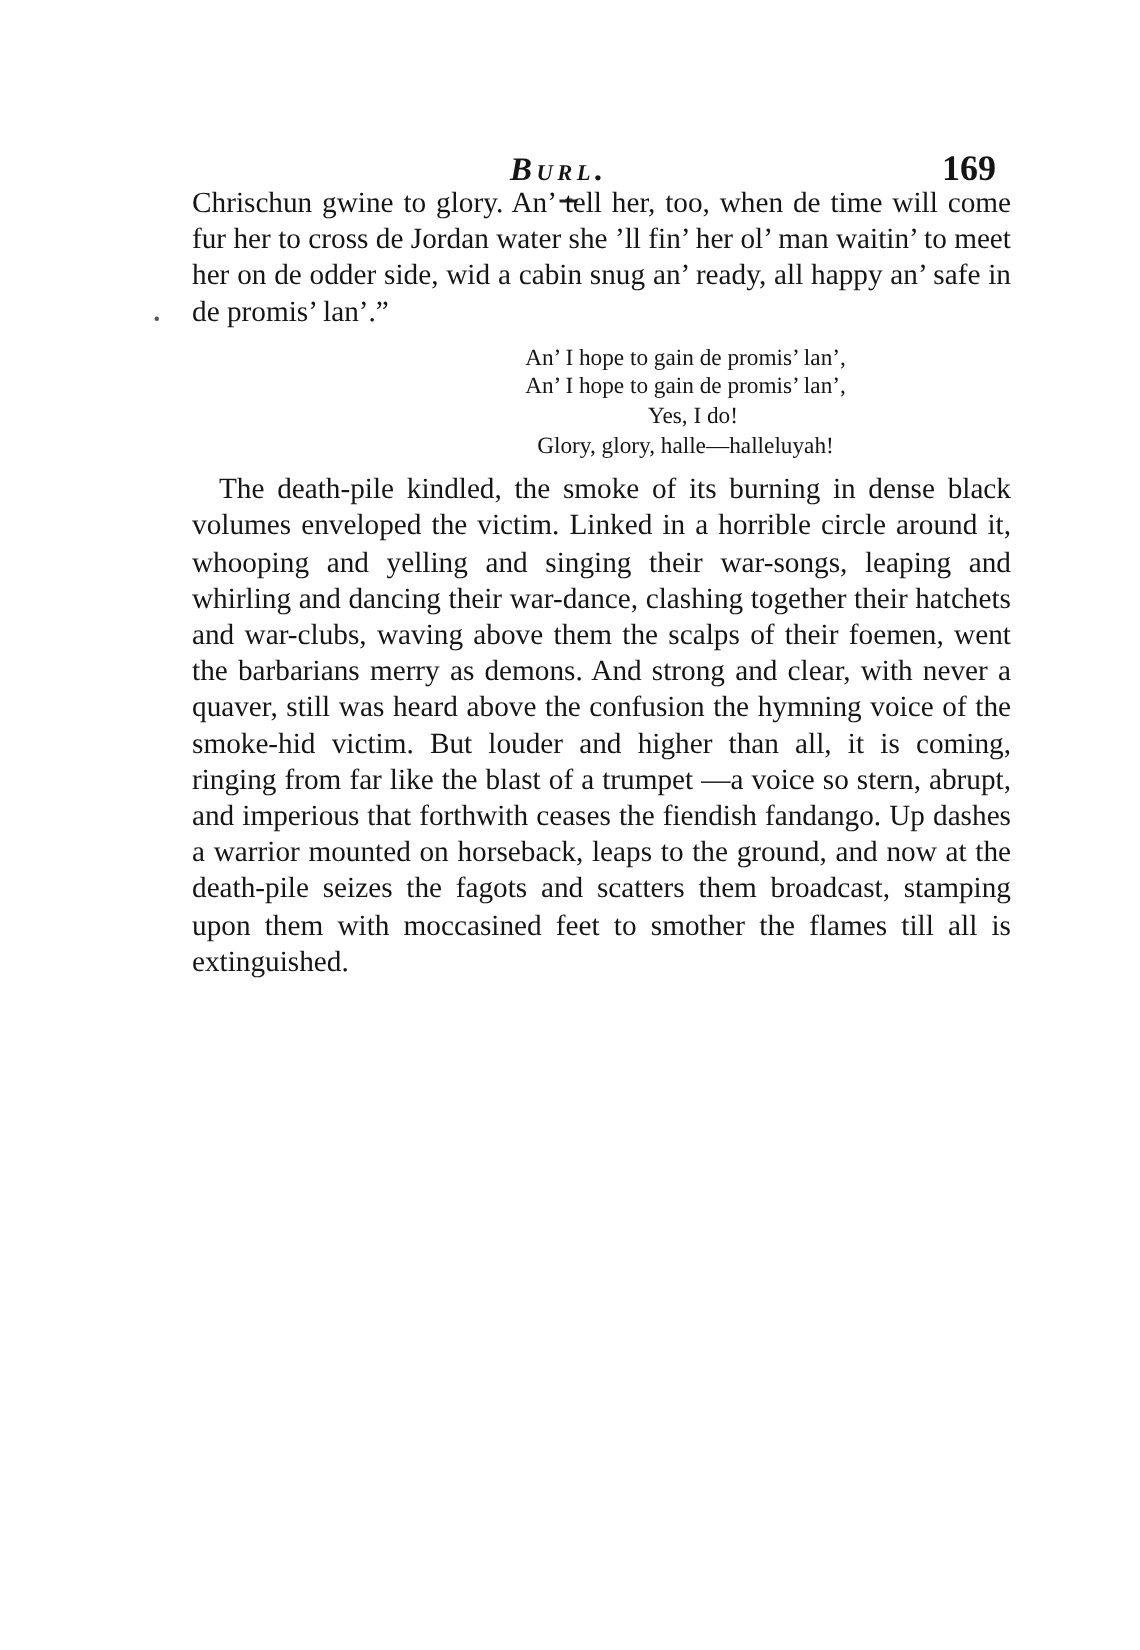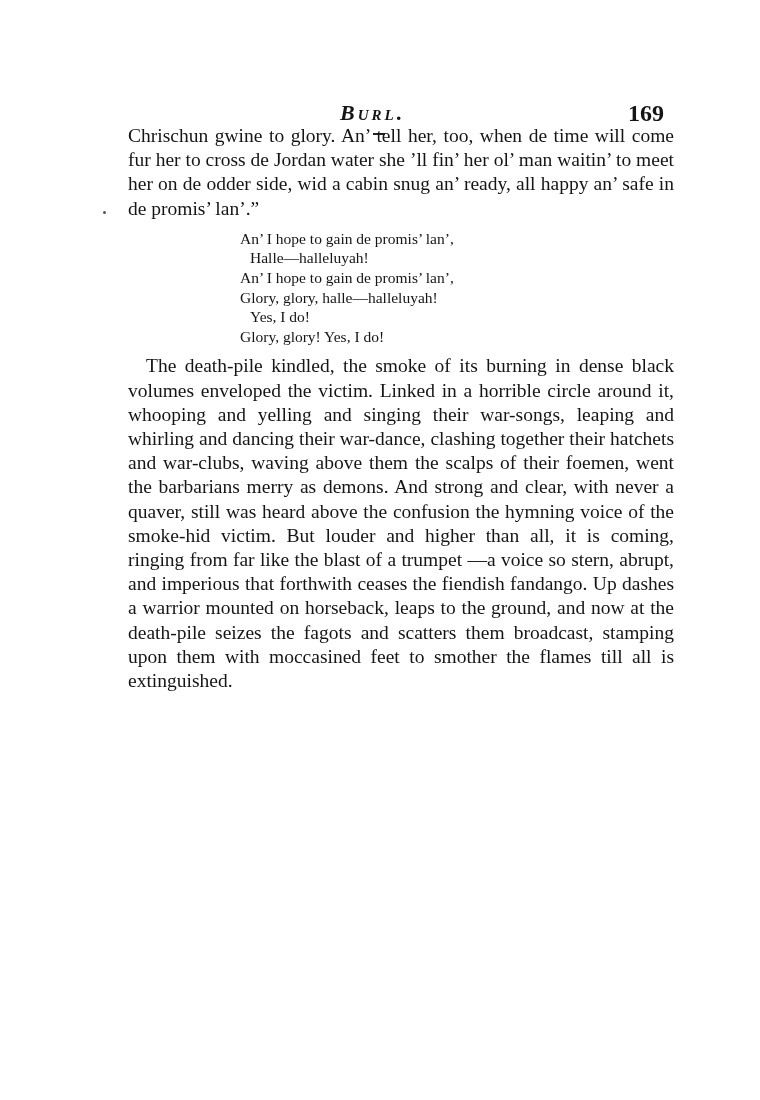--- a/index.html
+++ b/index.html
@@ -75,21 +75,21 @@
     top: 211px;
     width: 3px;
     height: 3px;
     background: #555;
     border-radius: 50%;
   }
   .verse {
     margin: 8px 0 8px 112px;
     font-size: 15.5px;
     line-height: 19.6px;
-    text-align: left;
+    text-align: center;
   }
   .verse .vline { display: block; }
   .verse .vline.refrain { padding-left: 10px; }
 </style>
 </head>
 <body>
 
 <div class="page">
 
   <div class="running-head">
@@ -98,23 +98,21 @@
     <div class="head-rule"></div>
   </div>
 
   <div class="margin-dot"></div>
 
   <div class="text-block">
     <p>Chrischun gwine to glory.   An’ tell her, too, when de time will come fur her to cross de Jordan water she ’ll fin’ her ol’ man waitin’ to meet her on de odder side, wid a cabin snug an’ ready, all happy an’ safe in de promis’ lan’.”</p>
 
     <div class="verse">
       <span class="vline">An’ I hope to gain de promis’ lan’,</span>
-      <span class="vline refrain">Halle—halleluyah!</span>
       <span class="vline">An’ I hope to gain de promis’ lan’,</span>
+      <span class="vline refrain">Yes, I do!</span>
       <span class="vline">Glory, glory, halle—halleluyah!</span>
-      <span class="vline refrain">Yes, I do!</span>
-      <span class="vline">Glory, glory!  Yes, I do!</span>
     </div>
 
     <p class="indent">The death-pile kindled, the smoke of its burning in dense black volumes enveloped the victim.   Linked in a horrible circle around it, whooping and yelling and singing their war-songs, leaping and whirling and dancing their war-dance, clashing together their hatchets and war-clubs, waving above them the scalps of their foemen, went the barbarians merry as demons.   And strong and clear, with never a quaver, still was heard above the confusion the hymning voice of the smoke-hid victim.   But louder and higher than all, it is coming, ringing from far like the blast of a trumpet —a voice so stern, abrupt, and imperious that forthwith ceases the fiendish fandango.   Up dashes a warrior mounted on horseback, leaps to the ground, and now at the death-pile seizes the fagots and scatters them broadcast, stamping upon them with moccasined feet to smother the flames till all is extinguished.</p>
   </div>
 
 </div>
 
 </body></html>

